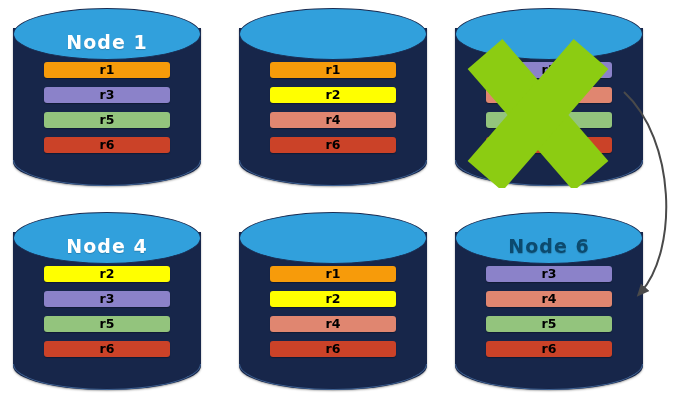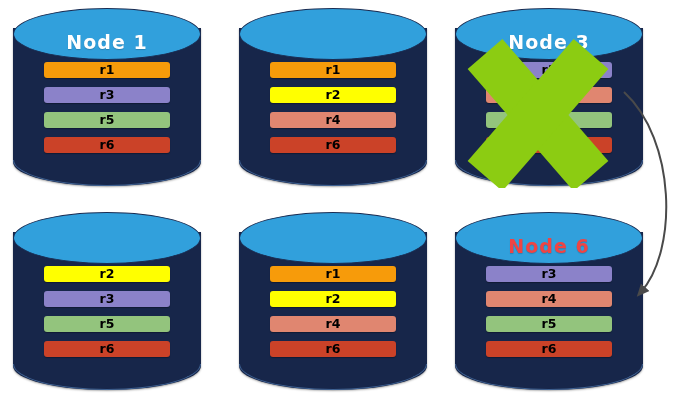--- a/index.html
+++ b/index.html
@@ -155,58 +155,58 @@
       </div>
       <div class="node" style="left: 455px; top: 8px;">
         <div class="cyl-body" style="background: rgb(23, 38, 74);"></div>
         <div class="cyl-top" style="background: rgb(49, 160, 220);"></div>
         <div class="rows">
           <div class="row-bar" style="background: rgb(139, 130, 201);">r3</div>
           <div class="row-bar" style="background: rgb(224, 134, 112);">r4</div>
           <div class="row-bar" style="background: rgb(147, 196, 125);">r5</div>
           <div class="row-bar" style="background: rgb(203, 66, 40);">r6</div>
         </div>
-        <div class="node-title" style="color: rgb(255, 255, 255);">Node 3</div>
         <svg class="cross" viewBox="0 0 188 180">
           <g stroke="#8ccc12" stroke-width="46" stroke-linecap="butt">
             <line x1="30" y1="46" x2="136" y2="168"></line>
             <line x1="136" y1="46" x2="30" y2="168"></line>
           </g>
         </svg>
       </div>
       <div class="node" style="left: 13px; top: 212px;">
         <div class="cyl-body" style="background: rgb(23, 38, 74);"></div>
         <div class="cyl-top" style="background: rgb(49, 160, 220);"></div>
         <div class="rows">
           <div class="row-bar" style="background: rgb(255, 255, 0);">r2</div>
           <div class="row-bar" style="background: rgb(139, 130, 201);">r3</div>
           <div class="row-bar" style="background: rgb(147, 196, 125);">r5</div>
           <div class="row-bar" style="background: rgb(203, 66, 40);">r6</div>
         </div>
+        <div class="node-title" style="color: rgb(255, 255, 255);">Node 4</div>
       </div>
       <div class="node" style="left: 239px; top: 212px;">
         <div class="cyl-body" style="background: rgb(23, 38, 74);"></div>
         <div class="cyl-top" style="background: rgb(49, 160, 220);"></div>
         <div class="rows">
           <div class="row-bar" style="background: rgb(247, 155, 10);">r1</div>
           <div class="row-bar" style="background: rgb(255, 255, 0);">r2</div>
           <div class="row-bar" style="background: rgb(224, 134, 112);">r4</div>
           <div class="row-bar" style="background: rgb(203, 66, 40);">r6</div>
         </div>
       </div>
       <div class="node" style="left: 455px; top: 212px;">
         <div class="cyl-body" style="background: rgb(23, 38, 74);"></div>
         <div class="cyl-top" style="background: rgb(49, 160, 220);"></div>
         <div class="rows">
           <div class="row-bar" style="background: rgb(139, 130, 201);">r3</div>
           <div class="row-bar" style="background: rgb(224, 134, 112);">r4</div>
           <div class="row-bar" style="background: rgb(147, 196, 125);">r5</div>
           <div class="row-bar" style="background: rgb(203, 66, 40);">r6</div>
         </div>
-        <div class="node-title" style="color: #ef4444; text-align: center;">Node 6</div>
+        <div class="node-title" style="color: #0c4a6e; text-align: center;">Node 6</div>
       </div>
     </div>
 
   <svg class="arrow-layer" id="arrow-layer" viewBox="0 0 676 402" width="676" height="402">
     <defs>
       <marker id="arrowhead" markerWidth="7" markerHeight="7" refX="3.2" refY="3.2" orient="auto" markerUnits="strokeWidth">
         <path d="M 0 0.4 L 6.4 3.2 L 0 6 Z" fill="#4a4a4a"></path>
       </marker>
     </defs>
     <path id="arrow-path" fill="none" stroke="#4a4a4a" stroke-width="2" marker-end="url(#arrowhead)" d="M 624 92 C 676 140 678 250 641 292"></path>

